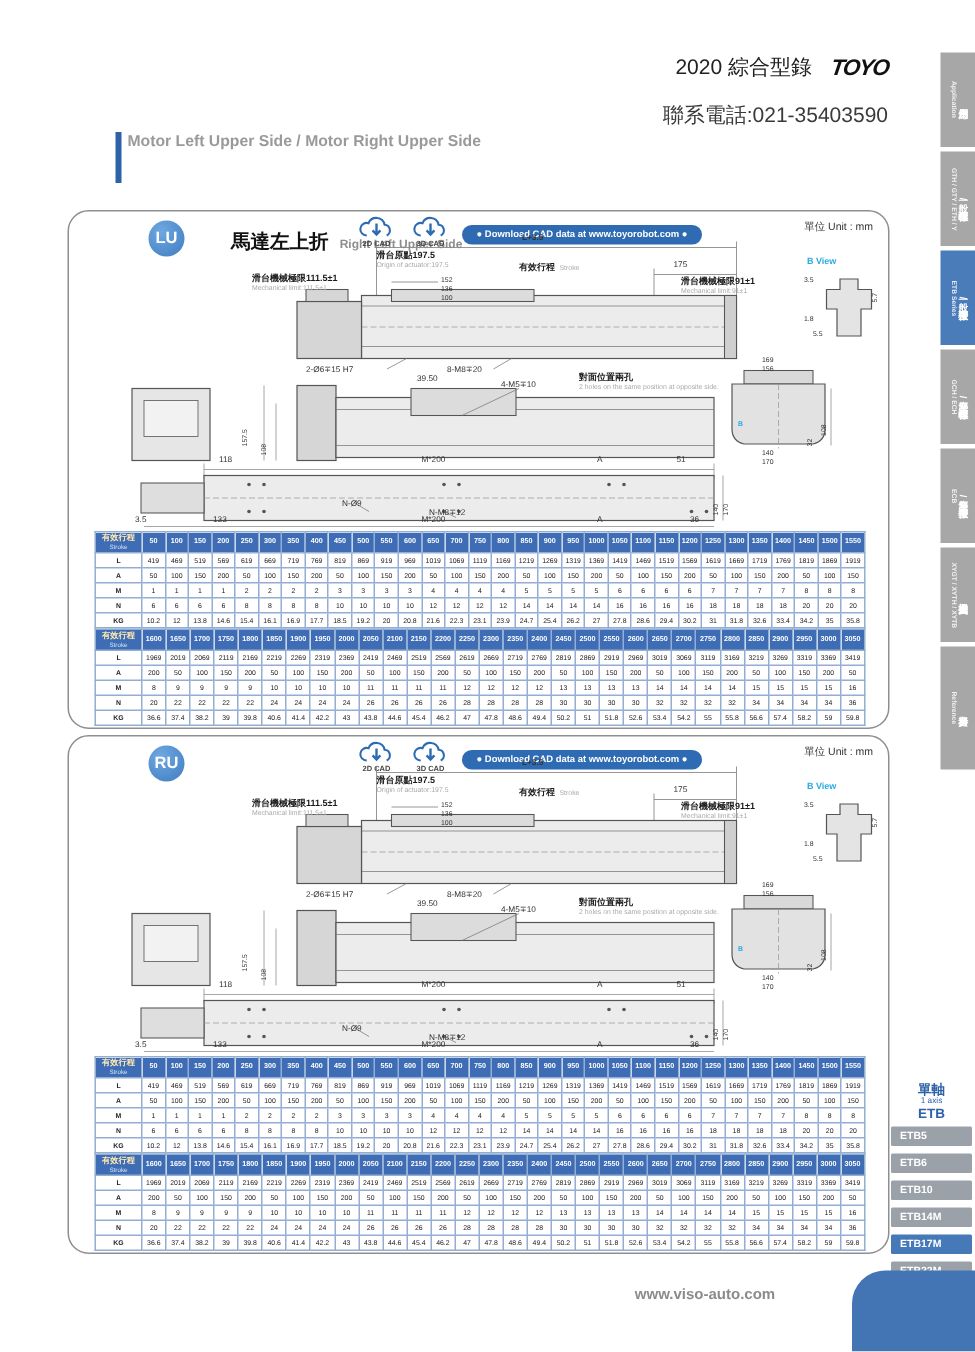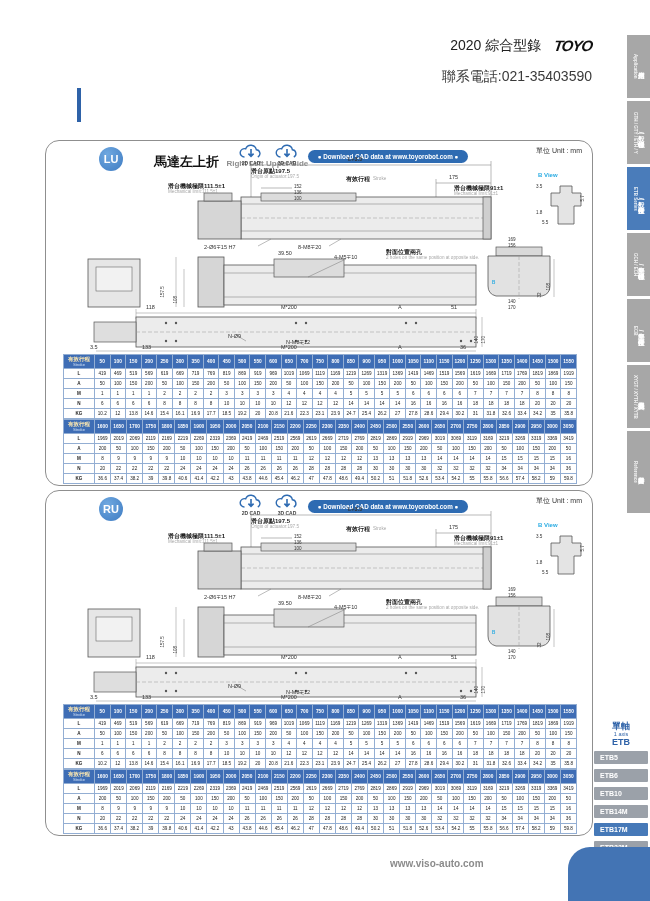--- a/index.html
+++ b/index.html
@@ -56,36 +56,37 @@
   table.stroke-table td{font-size:4.6px;color:#222;text-align:center;height:9px;background:#fff;}
   
   .etb-menu{position:absolute;left:594px;top:722px;width:54px;}
   .etb-h-zh{font-size:9px;font-weight:bold;color:#2e62a8;text-align:center;line-height:9px;}
   .etb-h-en{font-size:5.5px;color:#2e62a8;text-align:center;line-height:6px;}
   .etb-h-s{font-size:9px;font-weight:bold;color:#2e62a8;text-align:center;line-height:10px;margin-bottom:4px;}
   .etb-btn{height:13px;margin-bottom:5px;background:#9ba1a9;color:#fff;font-size:7px;font-weight:bold;
            line-height:13px;padding-left:6px;border-radius:1px;}
   .etb-btn.active{background:#4679b8;}
   
-  .website{position:absolute;top:858px;left:390px;width:160px;text-align:left;
+  .website{position:absolute;top:858px;left:390px;width:160px;text-align:center;
            font-size:10px;font-weight:bold;color:#8b8b8b;}
   .corner{position:absolute;left:568px;top:847px;width:82px;height:54px;background:#4374b4;
           border-top-left-radius:22px;}
 </style>
 </head>
 <body>
 
 <div class="logo-row">
   <span class="catalog-txt">2020 綜合型錄</span>
   <span class="toyo-logo">TOYO</span>
 </div>
 <div class="phone">聯系電話:021-35403590</div>
 
 <div class="title-block">
   <div class="title-bar"></div>
+  <div class="title-en">Motor Left Upper Side / Motor Right Upper Side</div>
 </div>
 
 <div class="side-tab" style="top:35px;height:63px;">
   <span class="vtxt ven">Application</span>
   <span class="vtxt vzh">應用例</span>
 </div>
 <div class="side-tab" style="top:101px;height:63px;">
   <span class="vtxt ven">GTH / GTY / ETH / Y</span>
   <span class="vtxt vzh">一般 / 螺桿仕樣</span>
 </div>

